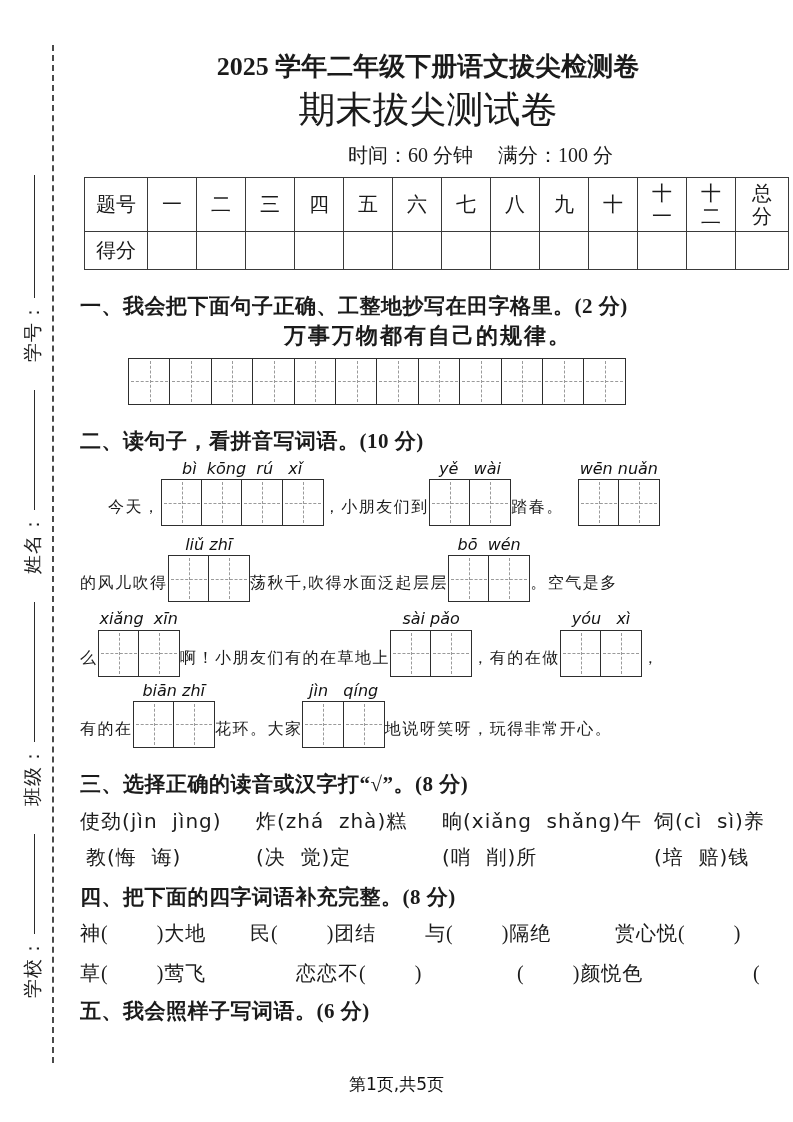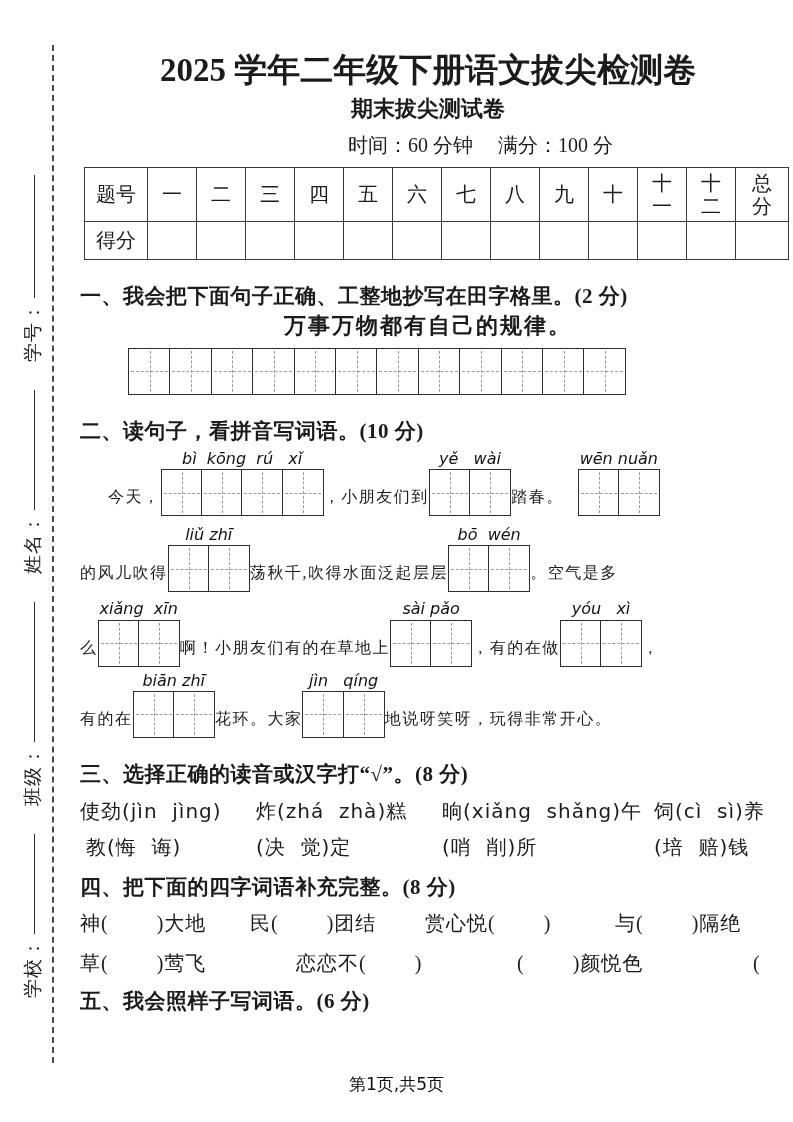--- a/index.html
+++ b/index.html
@@ -11,22 +11,22 @@
   .seal-dash{position:absolute; left:52px; top:45px; height:1018px; width:0; border-left:2px dashed #4a4a4a;}
   .seal-margin{
     position:absolute; left:12px; top:1006px; width:878px; height:42px;
     transform:rotate(-90deg); transform-origin:0 0;
     display:flex; align-items:center; font-size:19px; letter-spacing:1px; white-space:nowrap;
   }
   .seal-label{margin-left:8px;}
   .seal-line-fill{display:inline-block; height:2px; border-bottom:1.6px solid #2b2b2b; margin:0 20px 0 4px;}
   
   .content{position:absolute; left:80px; top:0; width:696px;}
-  .title{margin:52px 0 0; text-align:center; font-size:33px; font-weight:700; line-height:1.15;}
-  .subtitle{margin:6px 0 0; text-align:center; font-size:22px; font-weight:700; line-height:1.2;}
+  .title{margin:52px 0 0; text-align:center; font-size:26px; font-weight:700; line-height:1.15;}
+  .subtitle{margin:6px 0 0; text-align:center; font-size:37px; font-weight:400; line-height:1.2;}
   .meta{margin:10px 0 0 268px; font-size:20px; white-space:pre;}
   
   .score-table{border-collapse:collapse; table-layout:fixed; width:690px; margin:8px 0 0 4px;}
   .st-cell{border:1.8px solid #3a3a3a; text-align:center; font-size:20px; padding:0; line-height:1.15; overflow:hidden;}
   .st-head-row{height:54px;}
   .st-score-row{height:38px;}
   
   .heading{font-size:21px; font-weight:700; letter-spacing:0.5px; line-height:1.35;}
   .h1x{margin-top:22px;}
   .s1-sentence{text-align:center; font-size:22px; font-weight:700; letter-spacing:2px; }
@@ -254,22 +254,22 @@
           <span class="word-item">(哨  削)所</span>
           <span class="word-item">(培  赔)钱</span>
         </div>
       </div>
 
     <div class="heading h4x">四、把下面的四字词语补充完整。(8 分)</div>
     <div class="s4-rows">
         <div class="word-row">
           <span class="word-item">神(        )大地</span>
           <span class="word-item">民(        )团结</span>
+          <span class="word-item">与(        )隔绝</span>
           <span class="word-item">赏心悦(        )</span>
-          <span class="word-item">与(        )隔绝</span>
         </div>
         <div class="word-row">
           <span class="word-item">草(        )莺飞</span>
           <span class="word-item">恋恋不(        )</span>
           <span class="word-item">(        )颜悦色</span>
           <span class="word-item">(        )疲力尽</span>
         </div>
       </div>
 
     <div class="heading h5x">五、我会照样子写词语。(6 分)</div>

